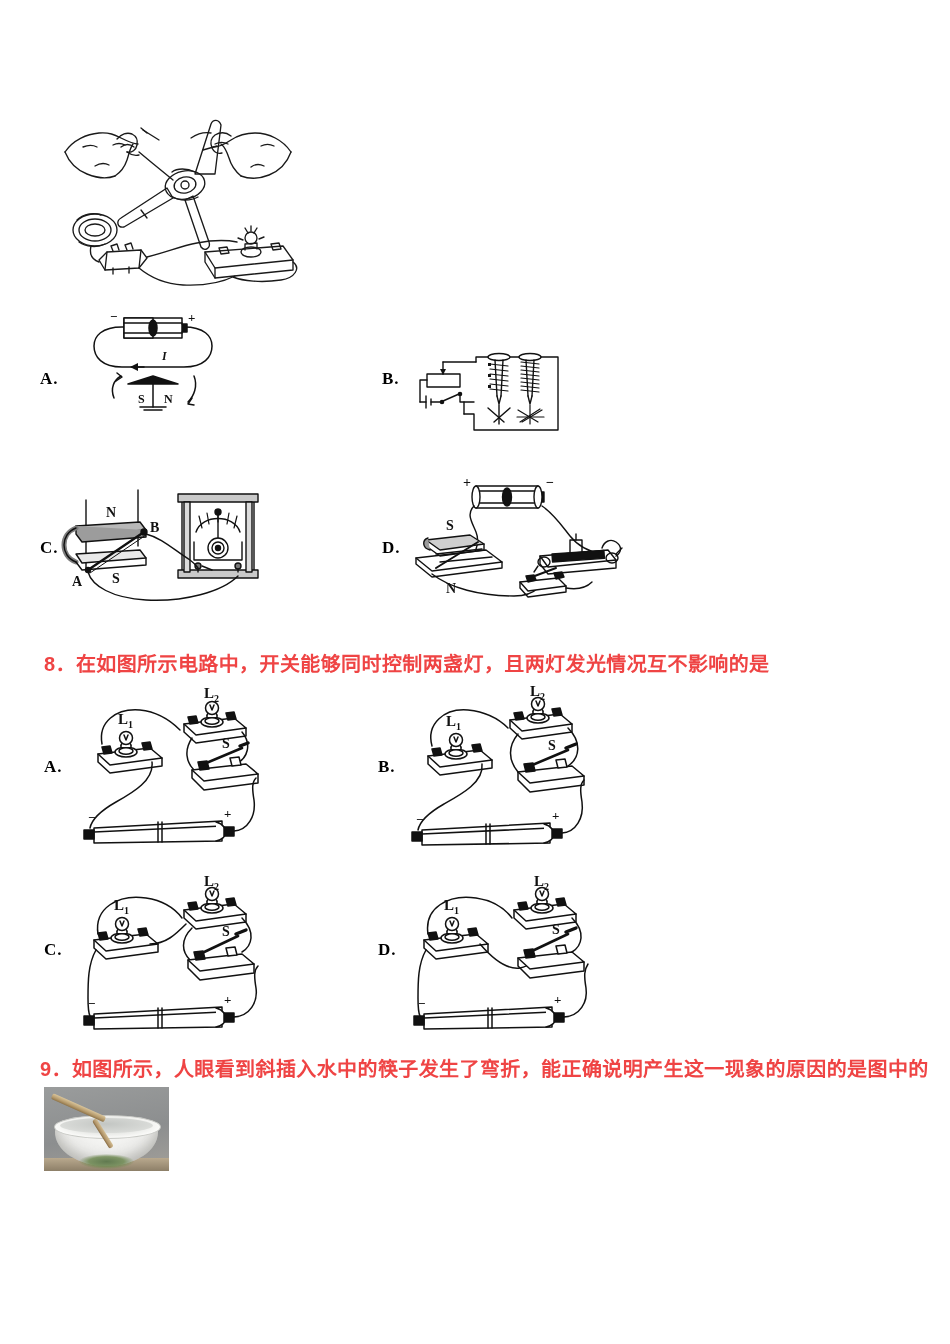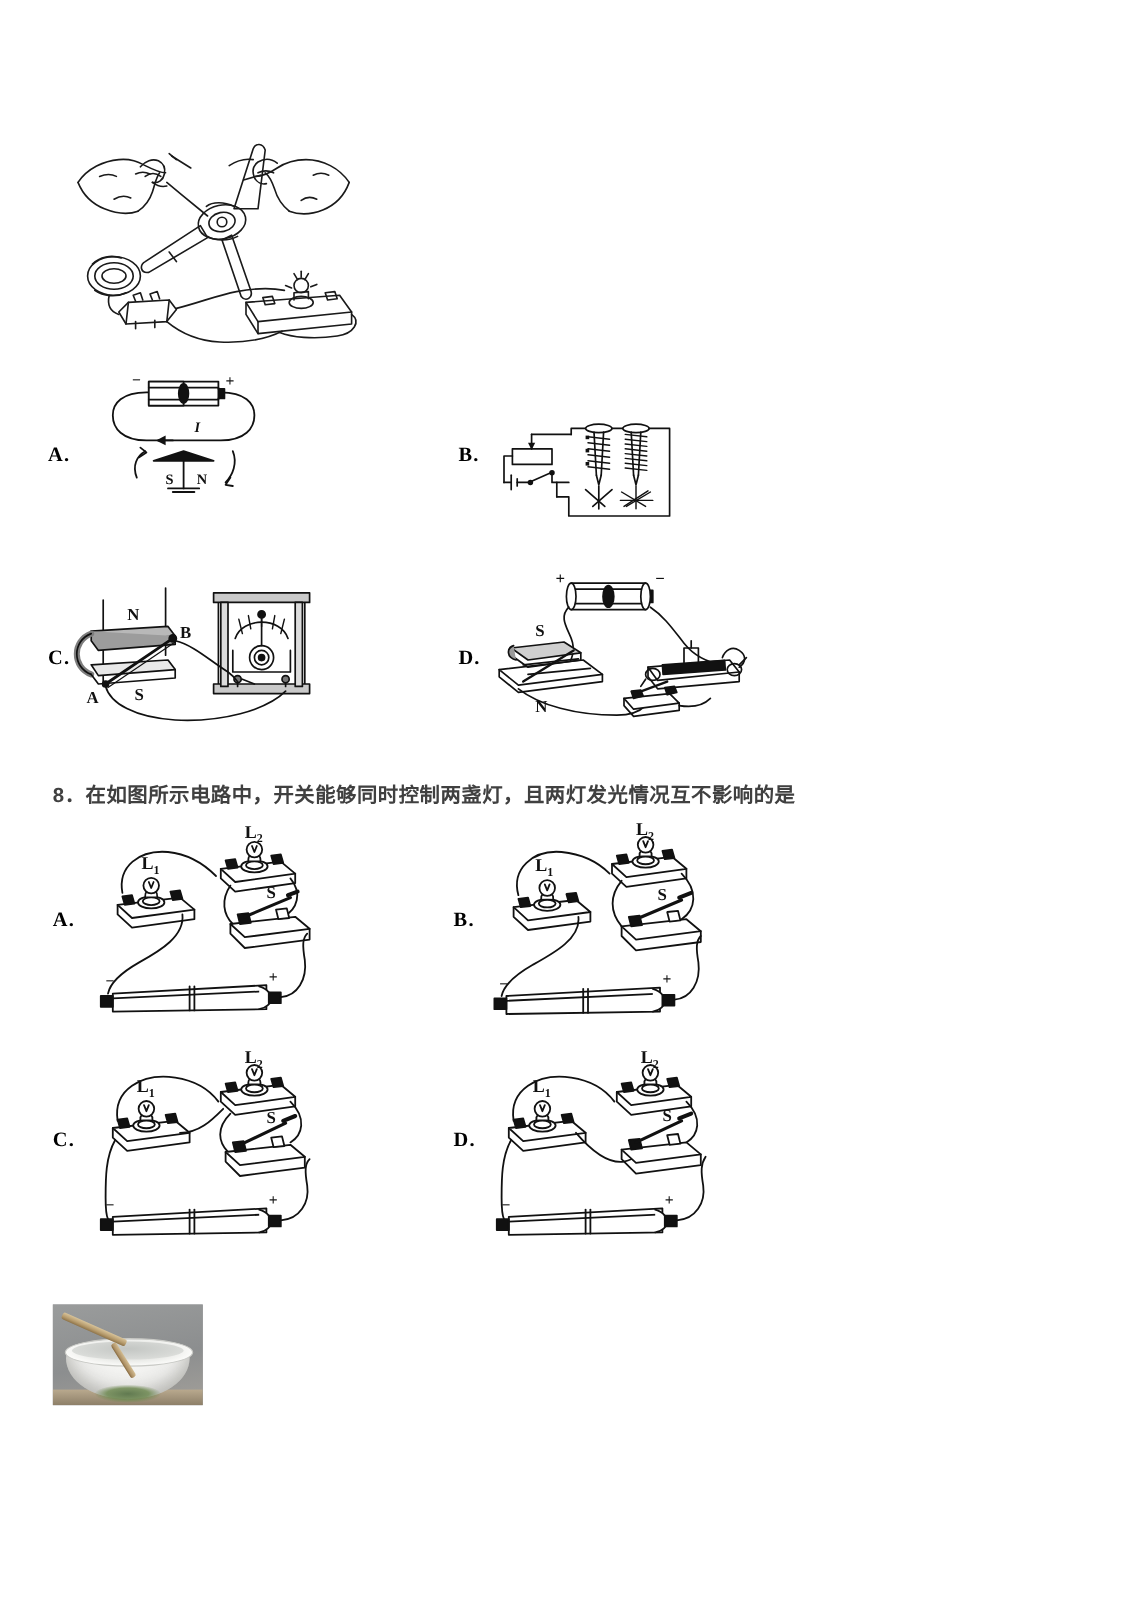--- a/index.html
+++ b/index.html
@@ -19,25 +19,25 @@
   .page {
     position: absolute;
     inset: 0;
     background: #ffffff;
   }
 
   
   .q-text {
     position: absolute;
     font-family: "Liberation Sans", "DejaVu Sans", sans-serif;
-    font-size: 17px;
+    font-size: 20px;
     font-weight: 700;
     letter-spacing: 0.4px;
     white-space: nowrap;
-    color: #404040;
+    color: #ef4444;
   }
 
   
   .opt-letter {
     position: absolute;
     font-family: "Liberation Serif", "DejaVu Serif", serif;
     font-size: 17px;
     font-weight: 700;
     letter-spacing: 1px;
     color: #000;
@@ -671,20 +671,21 @@
       <g font-family="'Liberation Serif', serif" font-weight="bold" fill="#111">
         <text x="38" y="32" font-size="15">L<tspan font-size="10" dy="4">1</tspan></text>
         <text x="128" y="8" font-size="15">L<tspan font-size="10" dy="4">2</tspan></text>
         <text x="146" y="56" font-size="14">S</text>
         <text x="12" y="130" font-size="13">−</text>
         <text x="148" y="126" font-size="13">+</text>
       </g>
     </svg>
   </div>
 
+  <div class="q-text" style="left:40px; top:1053px;">9．如图所示，人眼看到斜插入水中的筷子发生了弯折，能正确说明产生这一现象的原因的是图中的</div>
 
   <div class="photo" style="left:44px; top:1087px; width:125px; height:84px;">
     <div class="bg"></div>
     <div class="table"></div>
     <div class="bowl"></div>
     <div class="bowl-rim"></div>
     <div class="bowl-inner"></div>
     <div class="deco"></div>
     <div class="stick-out"></div>
     <div class="stick-in"></div>

